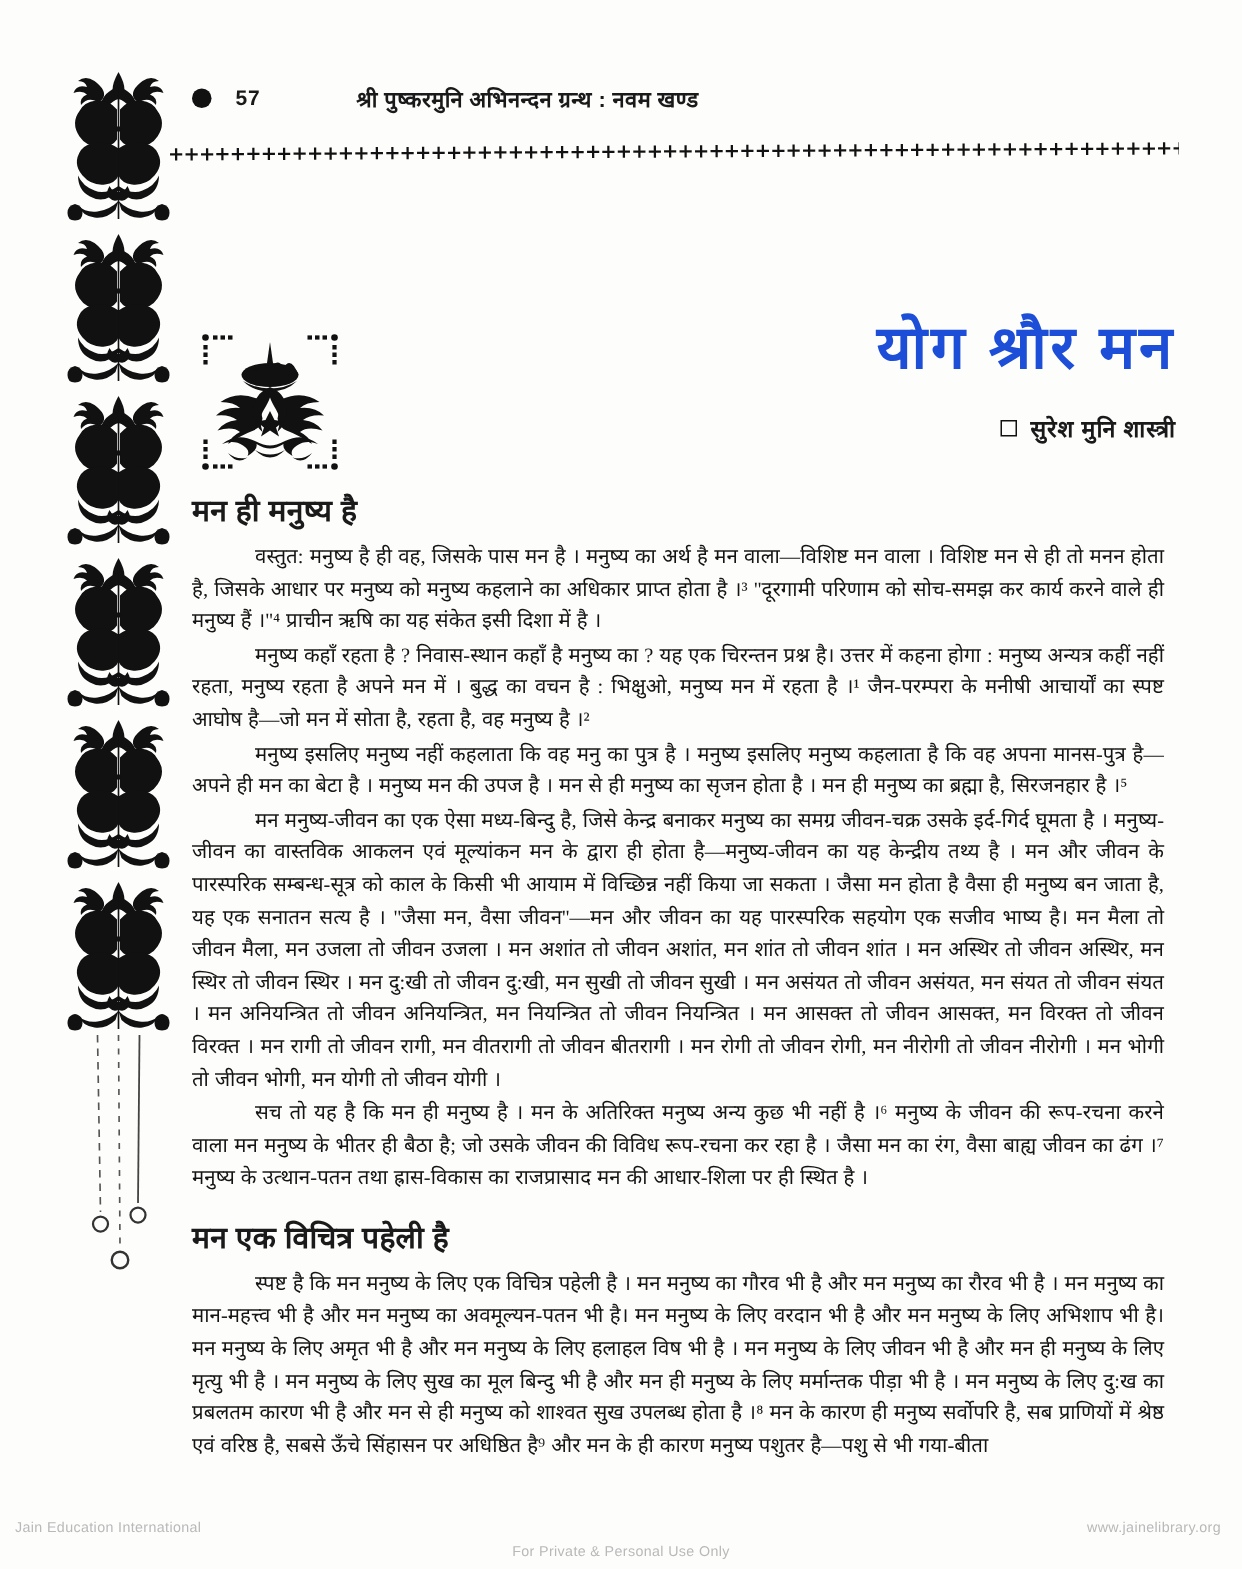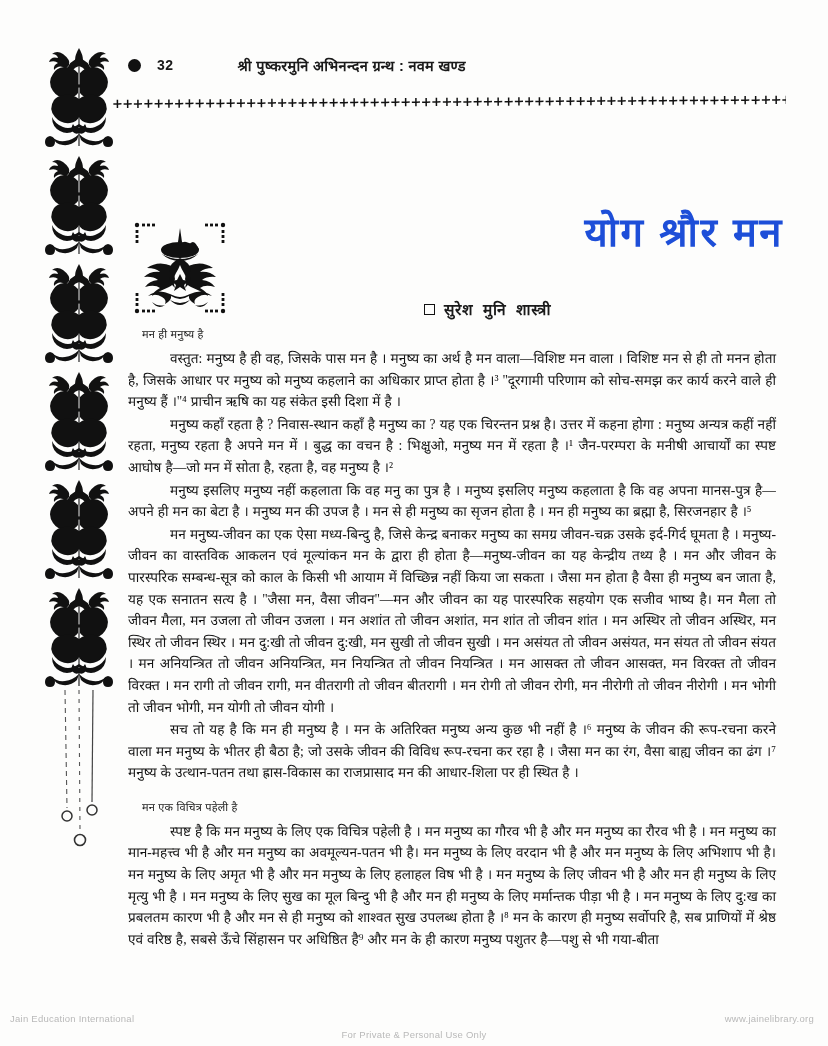--- a/index.html
+++ b/index.html
@@ -124,49 +124,50 @@
   }
   .doc-title {
     font-family: "Liberation Sans", "DejaVu Sans", sans-serif;
     font-size: 40px;
     font-weight: 700;
     letter-spacing: 2.5px;
     line-height: 1.1;
     color: #1d4ed8;
   }
   .byline {
-    margin-top: 44px;
-    font-family: Liberation Mono, monospace;
+    margin-top: 20px;
+    font-family: Liberation Sans, sans-serif;
     font-size: 15.5px;
     font-weight: 700;
     letter-spacing: 0.6px;
     display: flex;
+    justify-content: flex-end;
     align-items: center;
     gap: 9px;
   }
   .byline-box {
     display: inline-block;
     width: 11px; height: 11px;
     border: 1.6px solid #111;
     flex: 0 0 auto;
   }
 
   
   .content {
     position: absolute;
     left: 128px;
     top: 326px;
     width: 648px;
   }
   .sec-head {
     font-family: "Liberation Sans", "DejaVu Sans", sans-serif;
-    font-size: 11px;
-    font-weight: 400;
+    font-size: 20px;
+    font-weight: 700;
     letter-spacing: 0.2px;
-    margin: 0 0 7px 14px;
+    margin: 0 0 7px 0;
   }
   .sec-head.spaced { margin-top: 15px; }
 
   p.para {
     margin: 0 0 1px 0;
     font-family: "Liberation Serif", "DejaVu Serif", serif;
     font-size: 13.6px;
     line-height: 21.6px;
     text-align: justify;
     text-indent: 42px;
@@ -374,21 +375,21 @@
     <line x1="36" y1="0" x2="37" y2="140" stroke="#555" stroke-width="1.1" stroke-dasharray="4 5"></line>
     <line x1="50" y1="0" x2="49" y2="112" stroke="#444" stroke-width="1.2"></line>
     <circle cx="24" cy="126" r="5" fill="none" stroke="#333" stroke-width="1.5"></circle>
     <circle cx="49" cy="120" r="5" fill="none" stroke="#333" stroke-width="1.5"></circle>
     <circle cx="37" cy="150" r="5.5" fill="none" stroke="#333" stroke-width="1.6"></circle>
   </svg>
 </div>
 
 <div class="header">
   <span class="hdr-bullet"></span>
-  <span class="hdr-page">32</span>
+  <span class="hdr-page">57</span>
   <span class="hdr-title">श्री पुष्करमुनि अभिनन्दन ग्रन्थ : नवम खण्ड</span>
 </div>
 
 <div class="rule" id="deco-rule">++++++++++++++++++++++++++++++++++++++++++++++++++++++++++++++++++++++++++++++++++++++++++++++++++++++++++++++++++++++</div>
 
 <div class="emblem">
   <svg viewBox="0 0 104 104" xmlns="http://www.w3.org/2000/svg">
     <g fill="#111">
 
       <g>

